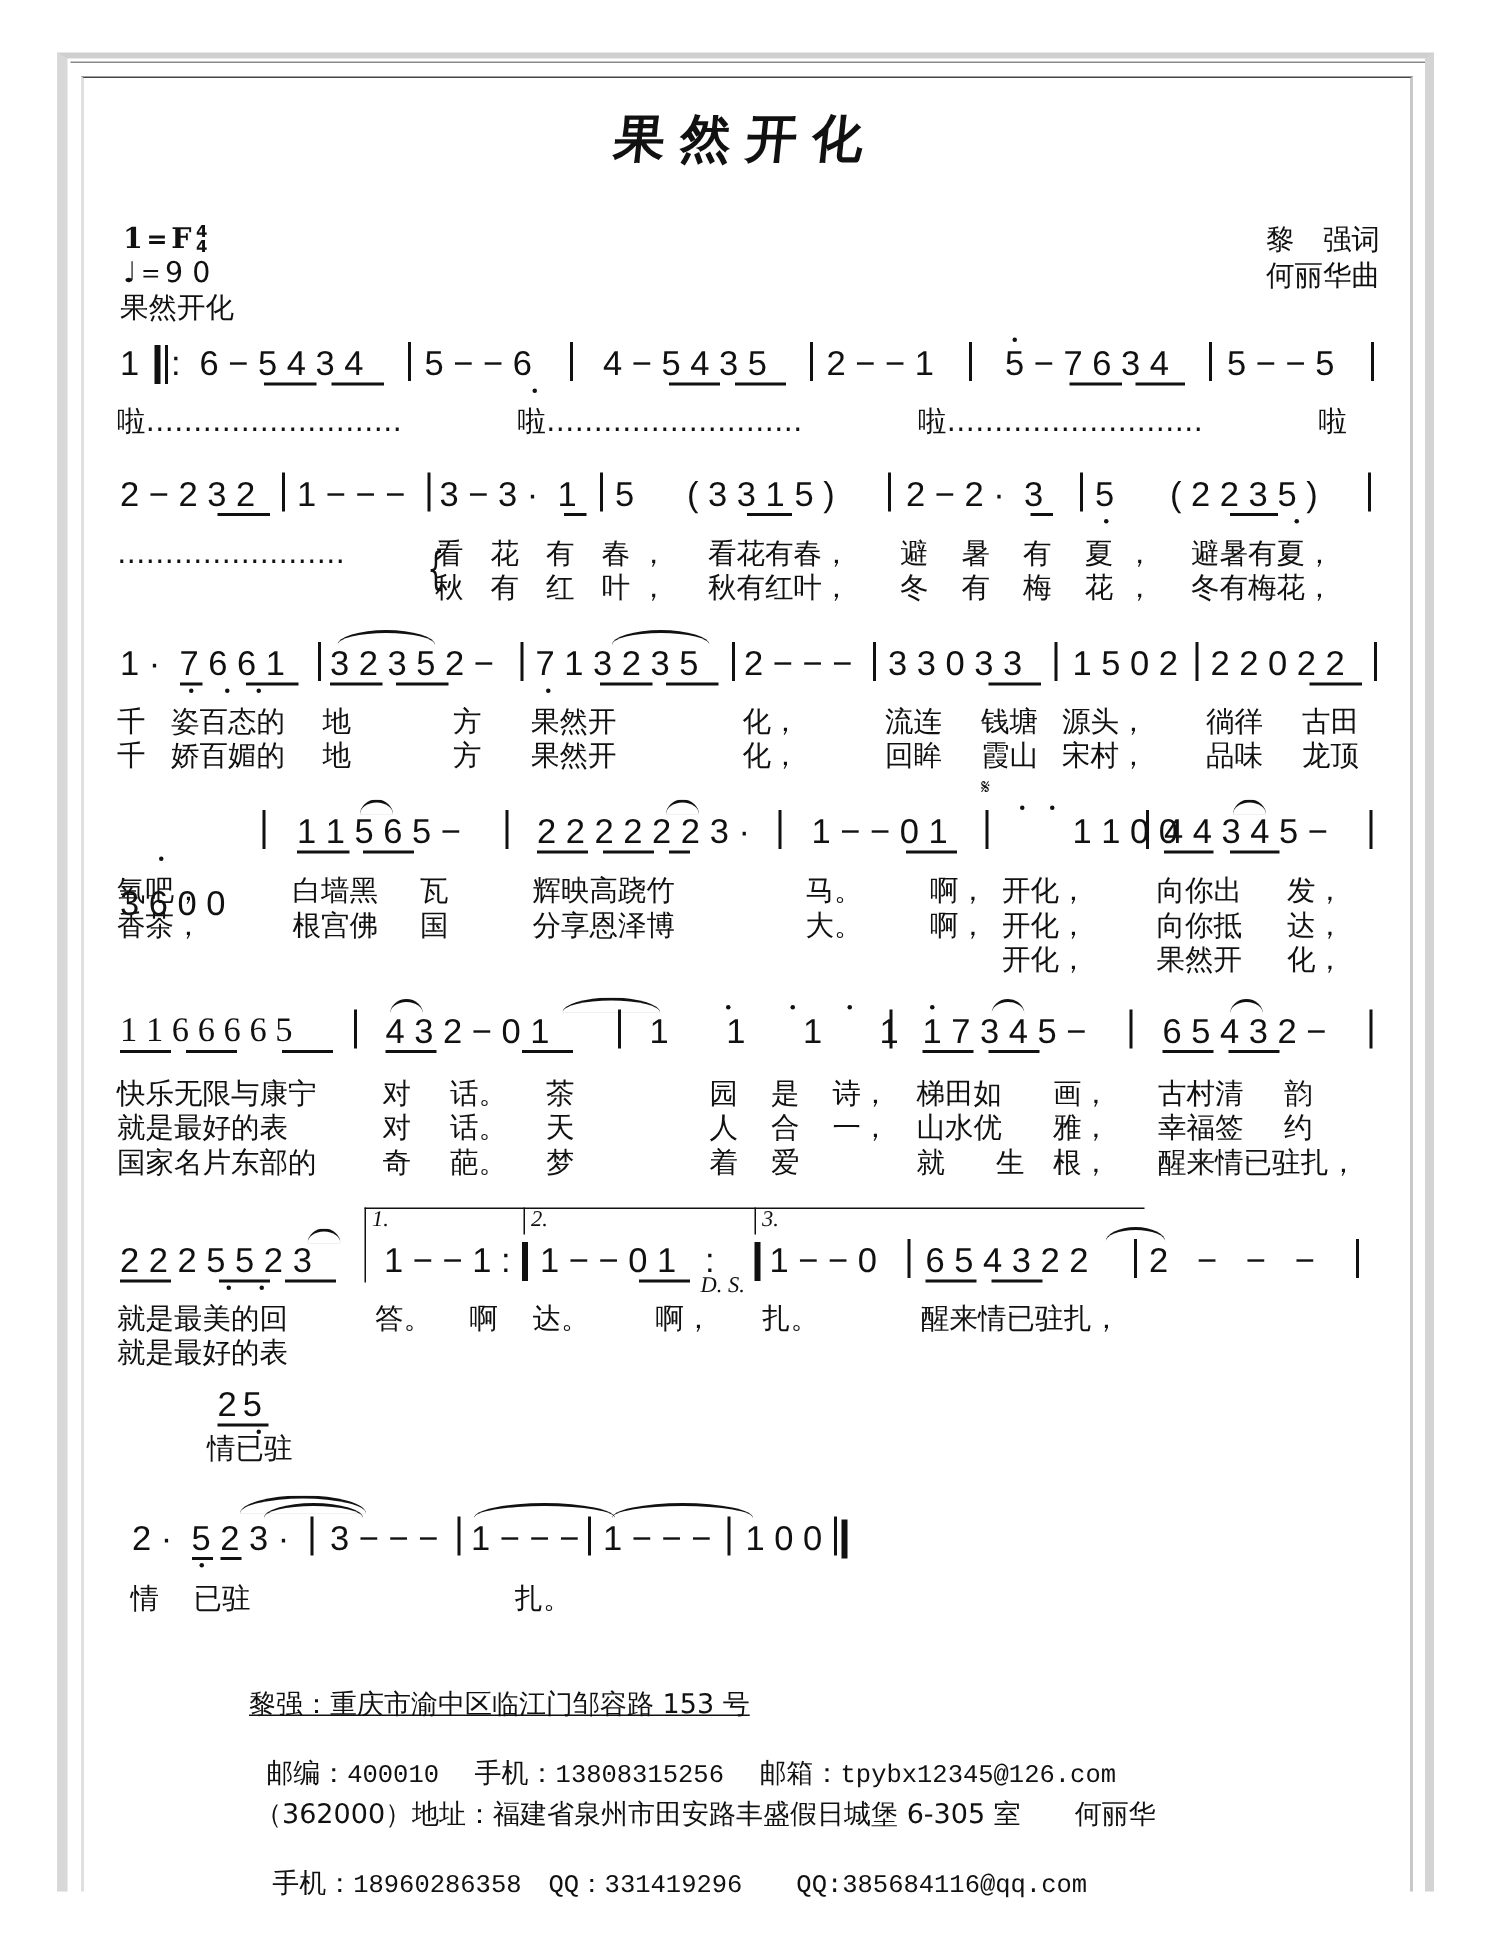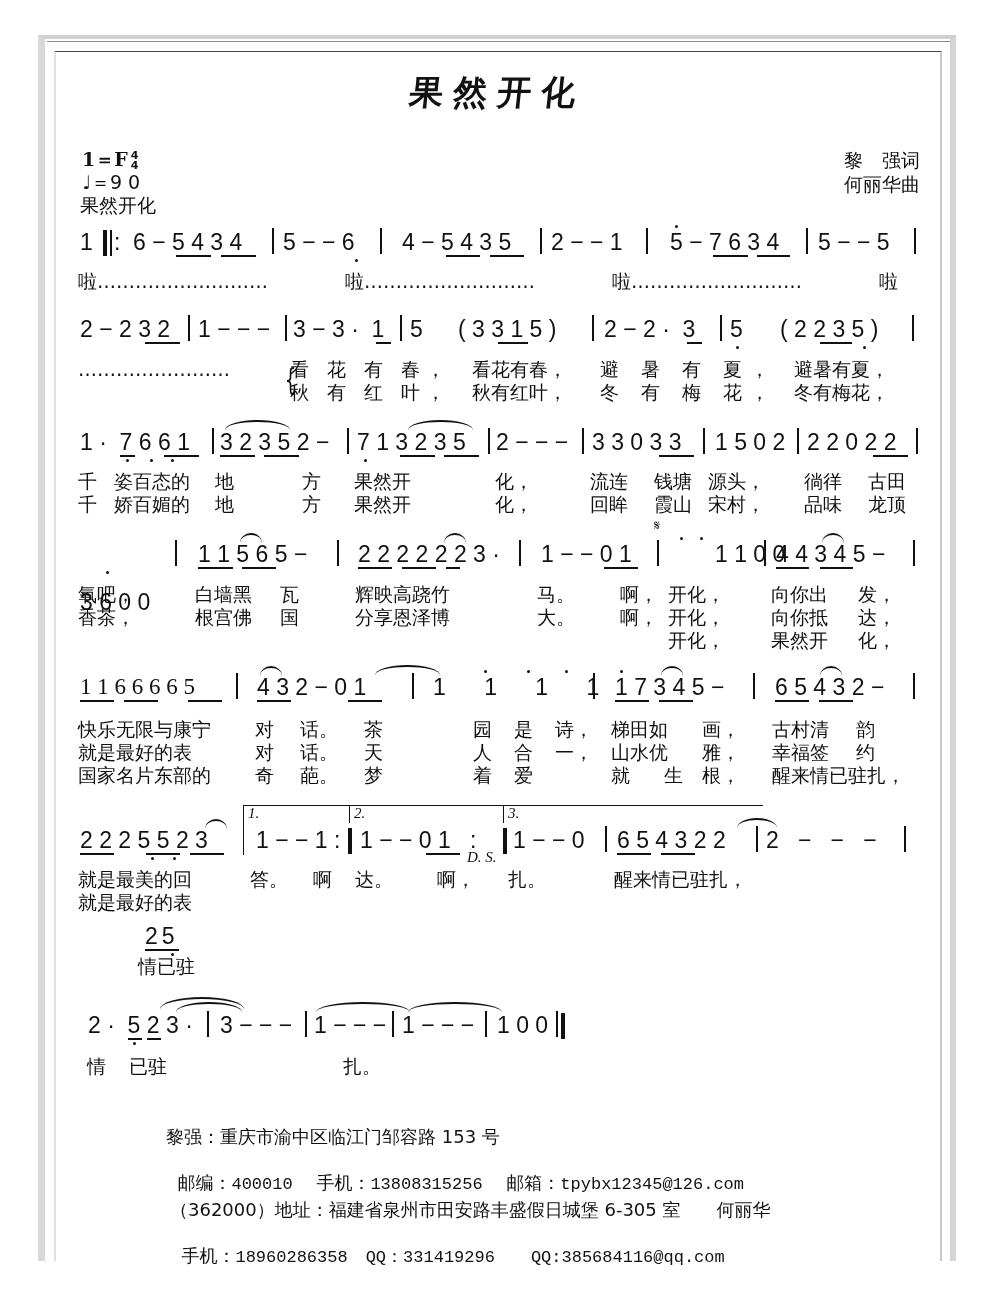--- a/index.html
+++ b/index.html
@@ -355,20 +355,20 @@
   <span class="n" style="left:497px;">1 0 0</span>
   <span class="bar" style="left:556px;"></span>
   <span class="dbar" style="left:561px; top:2px; width:4px;"></span>
 </div>
 <div class="row" style="top:1055px;">
   <span class="ly" style="left:87px;">情</span>
   <span class="ly" style="left:129px;">已驻</span>
   <span class="ly" style="left:343px;">扎。</span>
 </div>
 
-<div class="addr" style="left:166px; top:1126px;">黎强：重庆市渝中区临江门邹容路 153 号</div>
+<div class="addr" style="left:166px; top:1126px;text-decoration:underline;">黎强：重庆市渝中区临江门邹容路 153 号</div>
 <div class="addr" style="left:166px; top:1150px;">
   <span>邮编：</span><span class="mono">400010</span>　 <span>手机：</span><span class="mono">13808315256</span>　 <span>邮箱：</span><span class="mono">tpybx12345@126.com</span>
 </div>
 <div class="addr" style="left:170px; top:1199px;">（362000）地址：福建省泉州市田安路丰盛假日城堡 6-305 室　　何丽华</div>
 <div class="addr" style="left:170px; top:1223px;">
   <span>手机：</span><span class="mono">18960286358</span>　<span class="mono">QQ：331419296</span>　　<span class="mono">QQ:385684116@qq.com</span>
 </div>
 
 </body></html>

